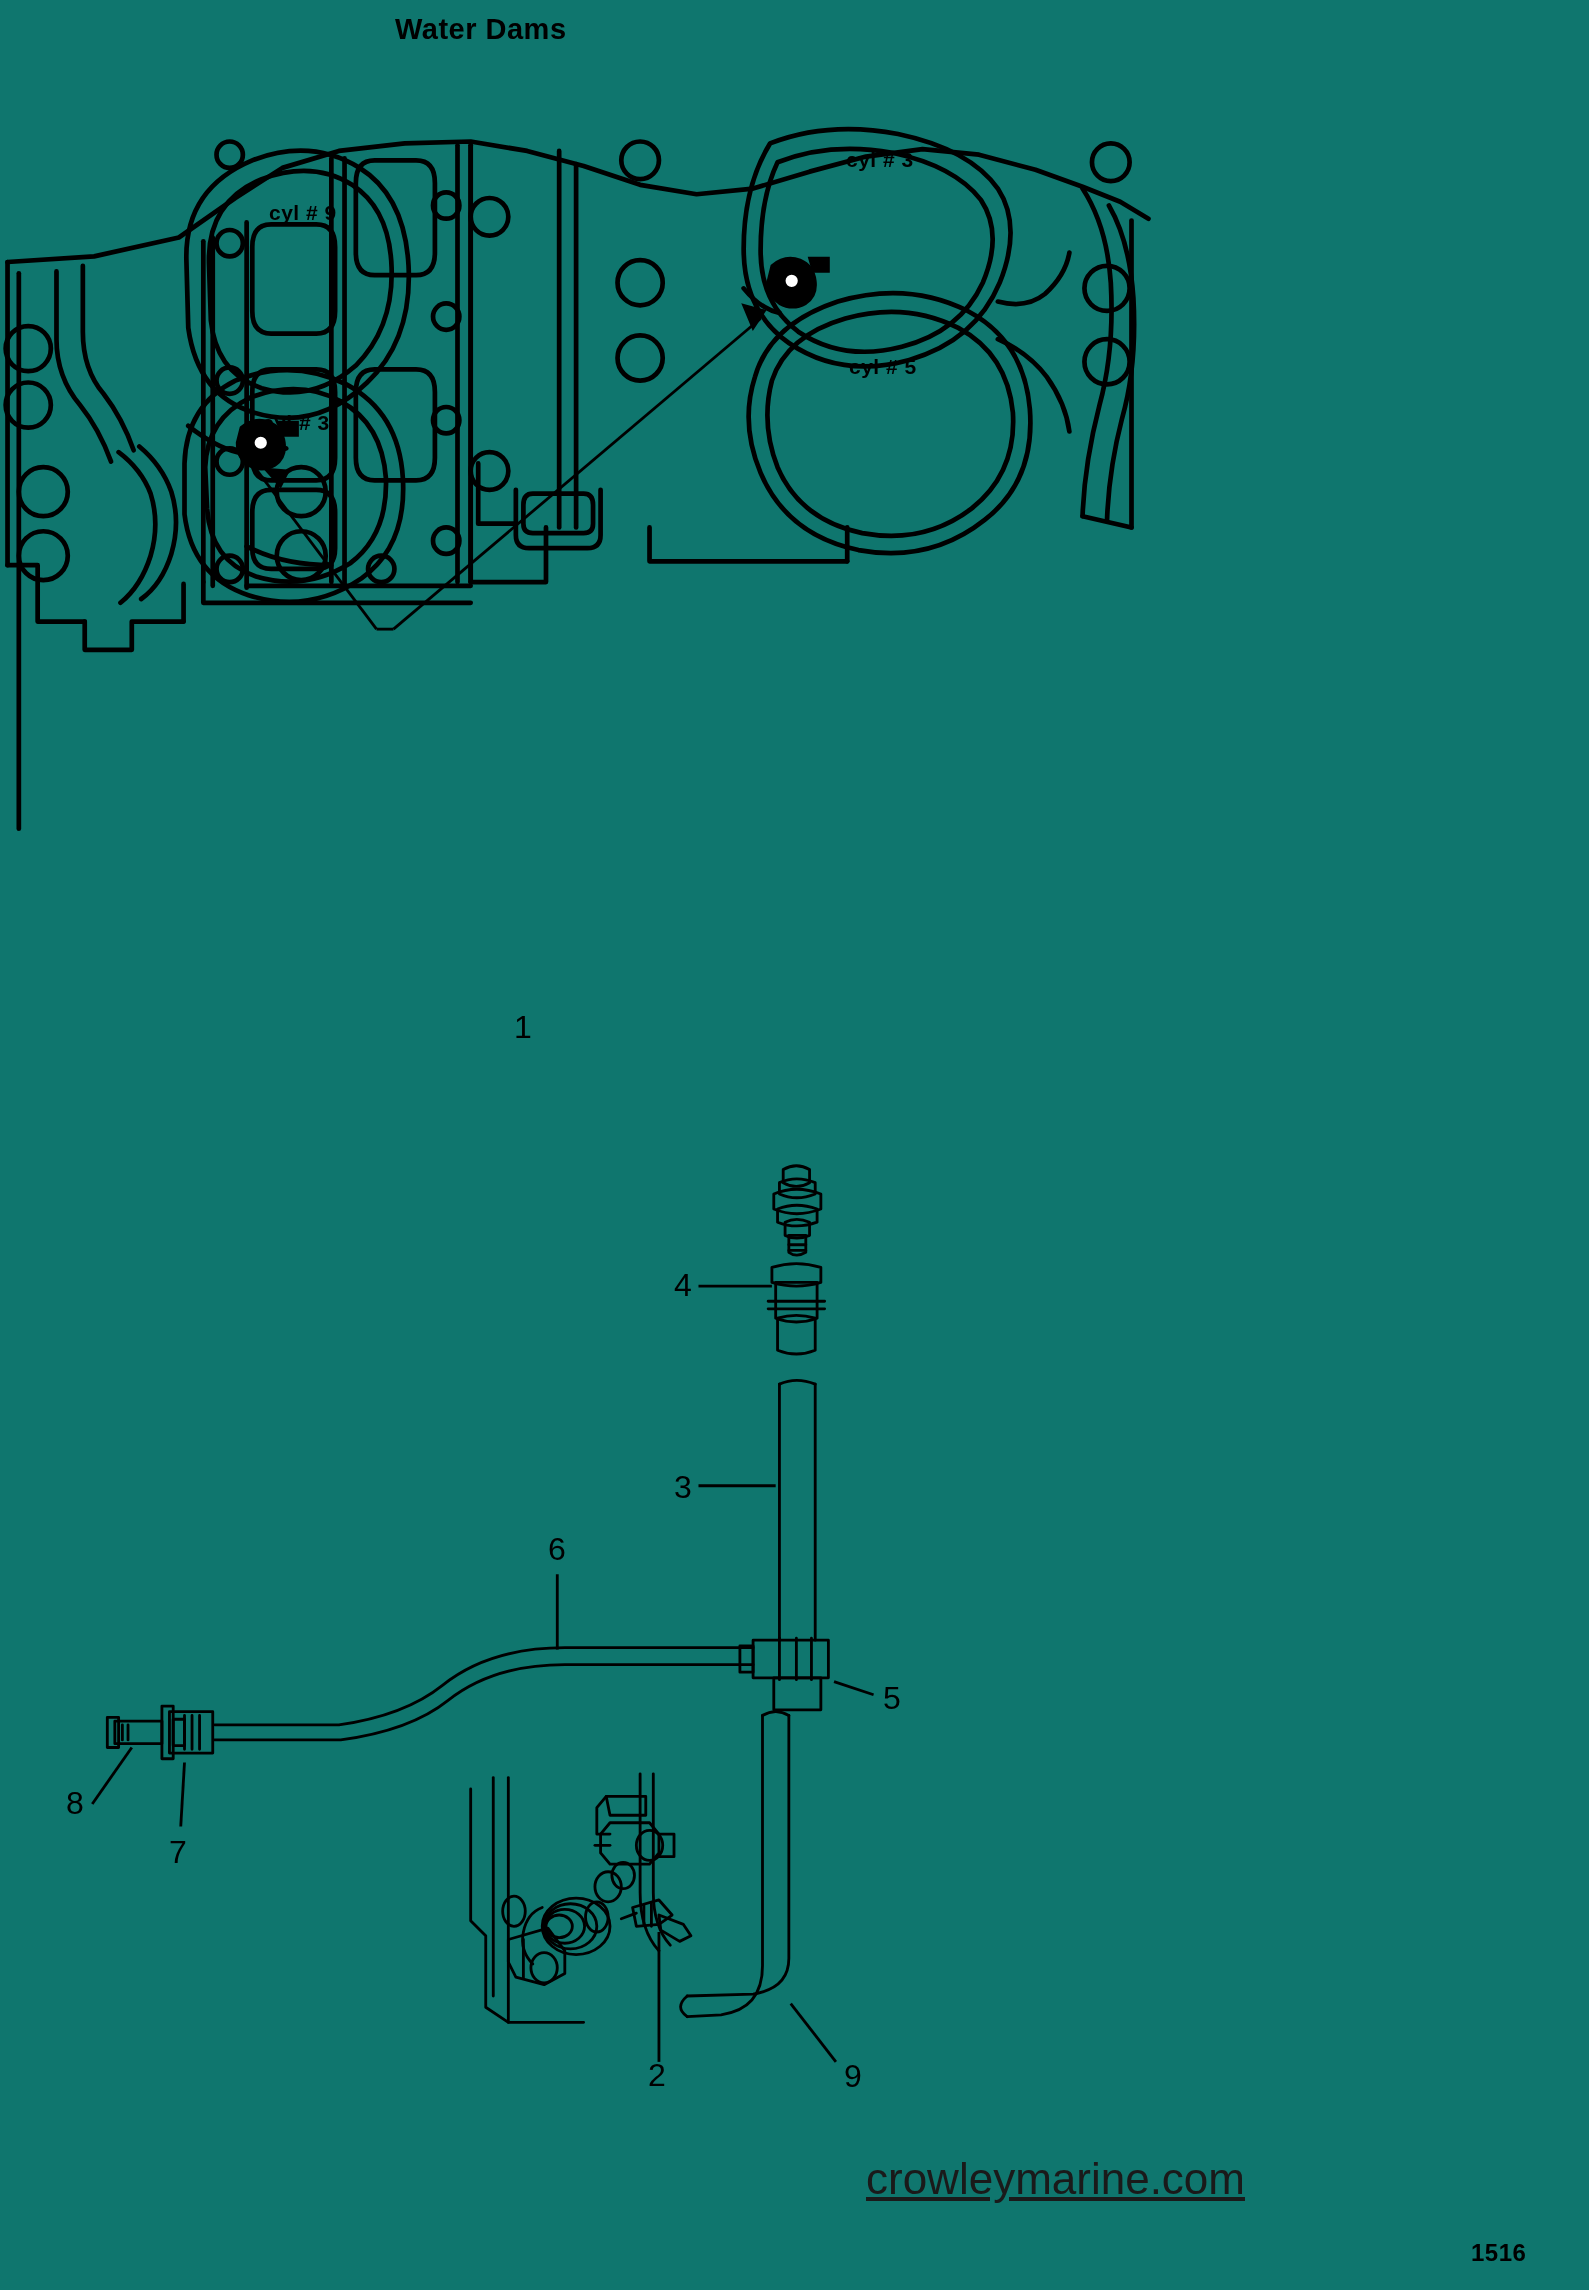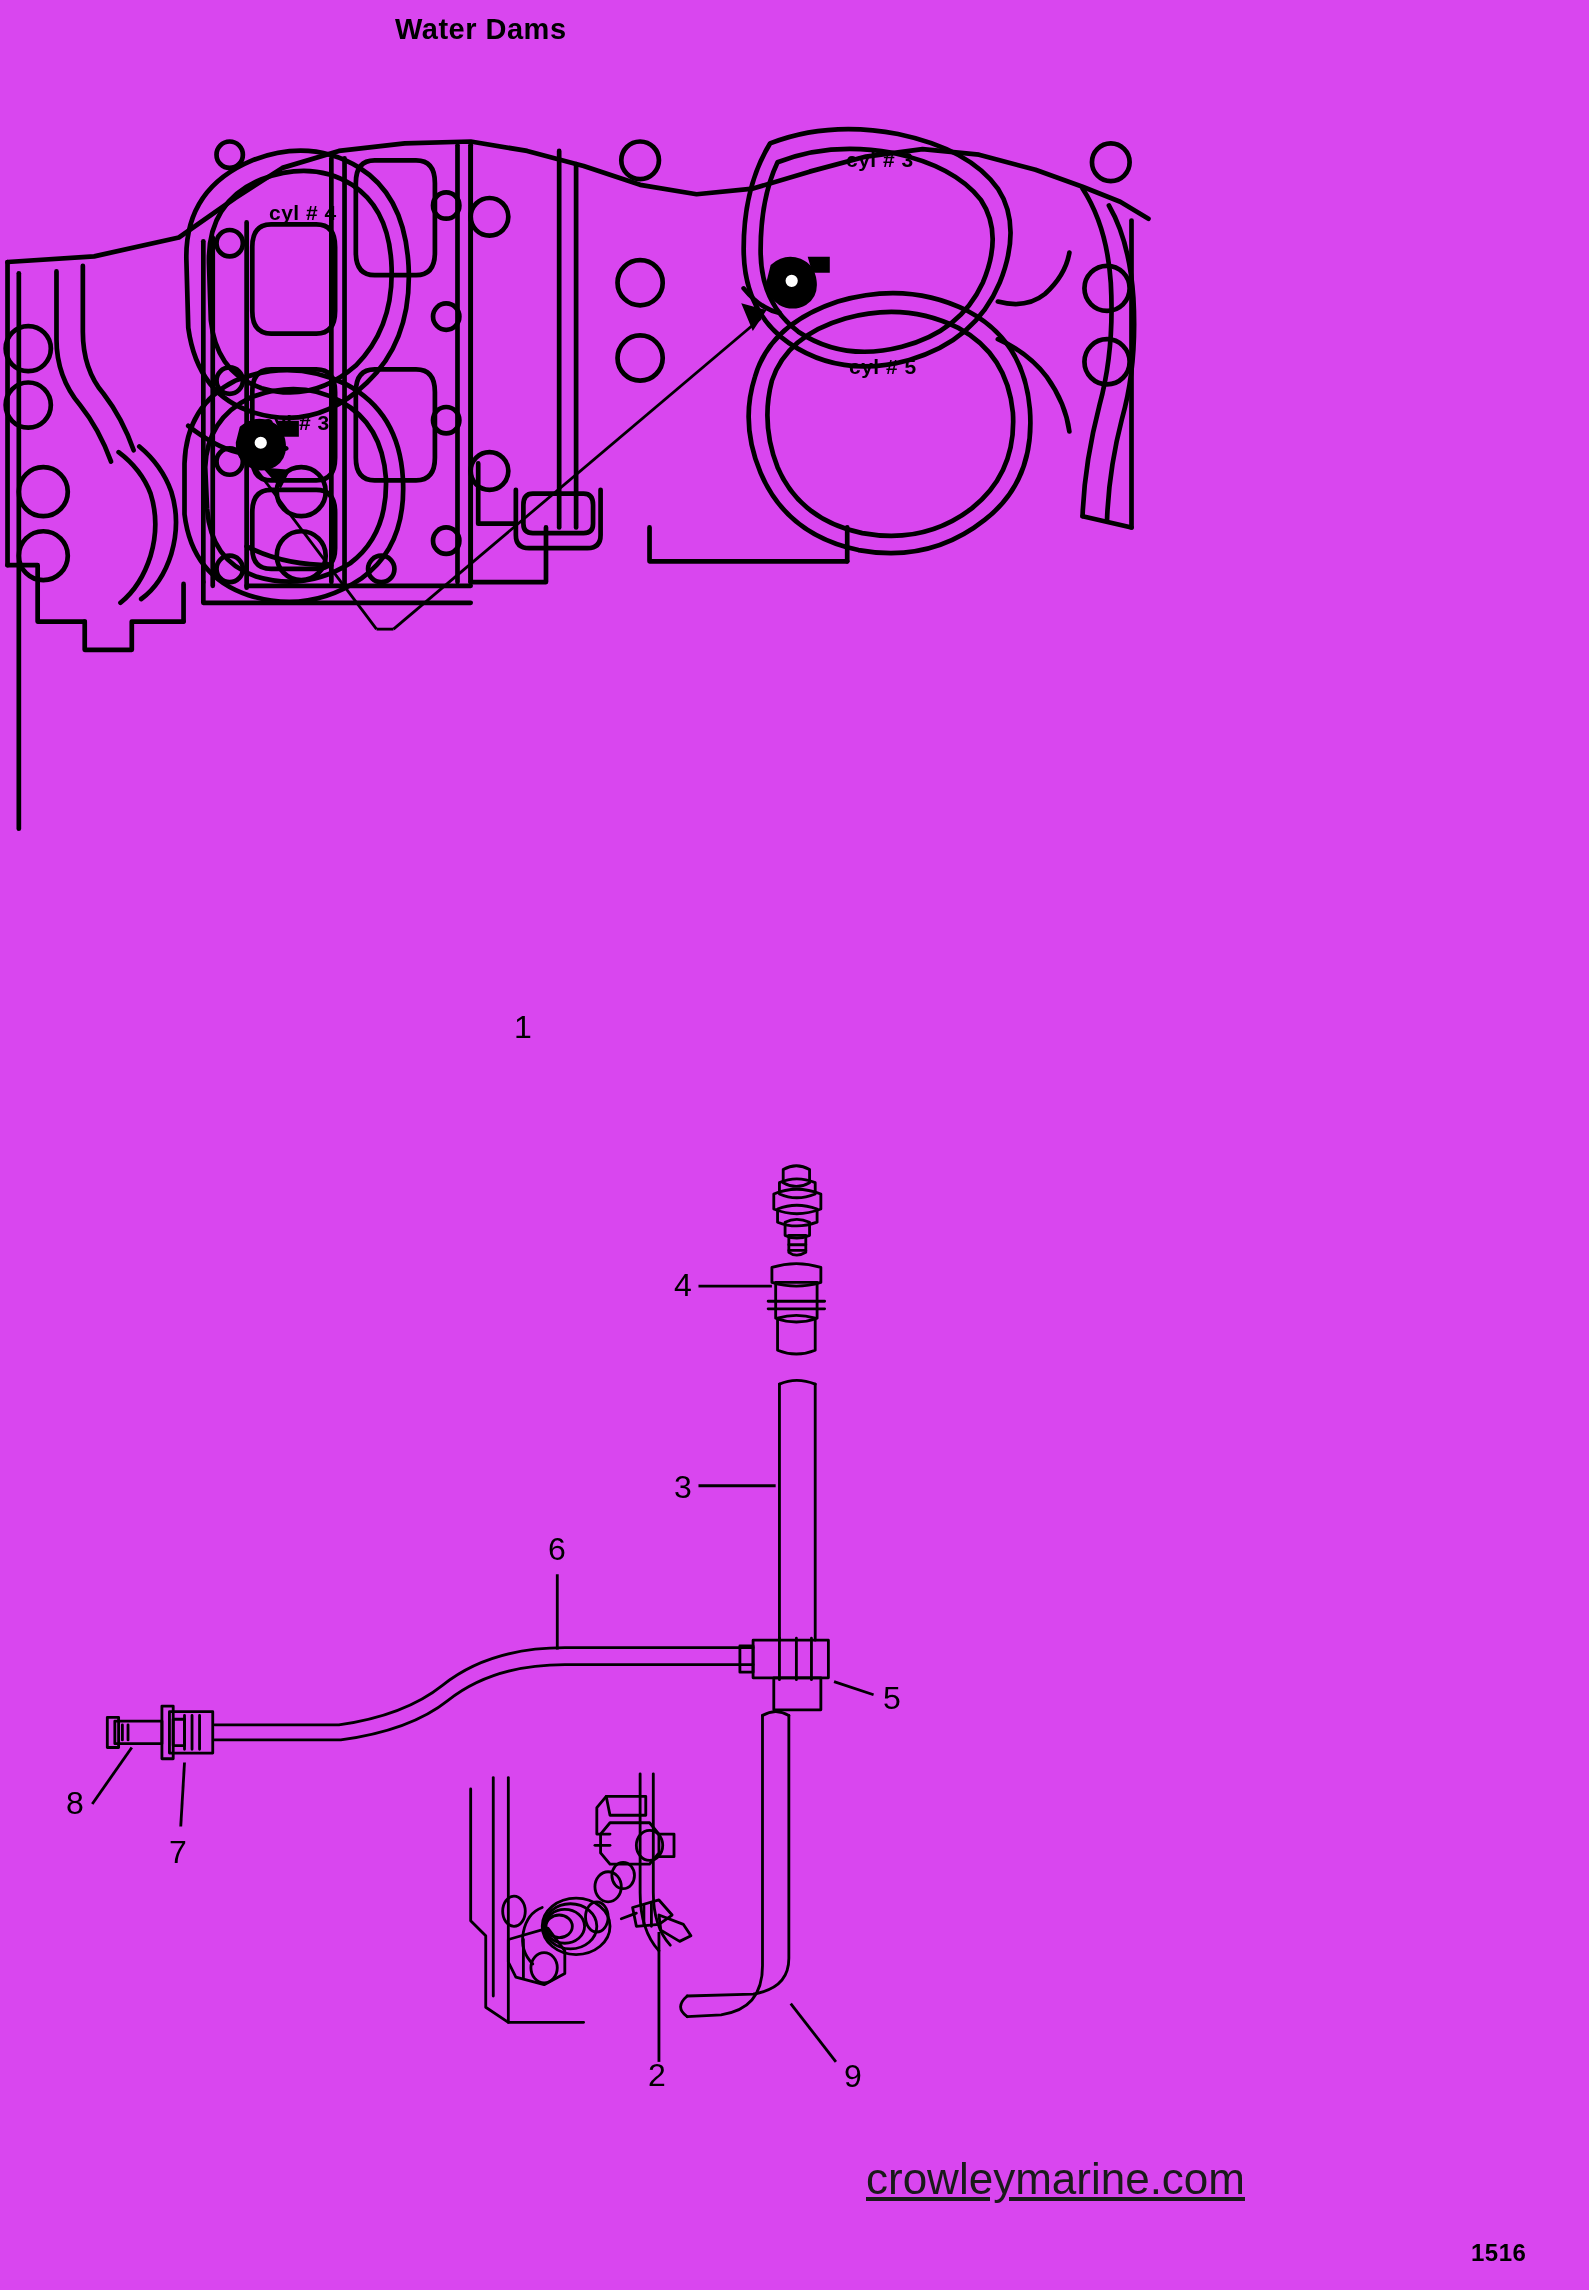--- a/index.html
+++ b/index.html
@@ -13,21 +13,21 @@
     position: relative;
     font-family: "Liberation Sans", sans-serif;
     overflow: hidden;
   }
 
   #page {
     position: absolute;
     left: 0; top: 0;
     width: 1589px;
     height: 2290px;
-    background: #d946ef;
+    background: #0f766e;
   }
 
   
   #page-title {
     position: absolute;
     left: 395px;
     top: 13px;
     font-size: 29px;
     font-weight: bold;
     letter-spacing: 0.5px;
@@ -336,21 +336,21 @@
       <path d="M 196 1872 L 192 1940"></path>
 
       <path d="M 140 1856 L 98 1916"></path>
 
       <path d="M 840 2128 L 888 2190"></path>
 
       <path d="M 700 2052 L 700 2190"></path>
     </g>
   </svg>
 
-  <div class="cyl-label" style="left:269px; top:201px;">cyl # 4</div>
+  <div class="cyl-label" style="left:269px; top:201px;">cyl # 9</div>
   <div class="cyl-label" style="left:262px; top:411px;">cyl # 3</div>
   <div class="cyl-label" style="left:846px; top:148px;">cyl # 3</div>
   <div class="cyl-label" style="left:849px; top:355px;">cyl # 5</div>
 
   <div class="callout" style="left:514px; top:1009px;">1</div>
   <div class="callout" style="left:648px; top:2057px;">2</div>
   <div class="callout" style="left:674px; top:1469px;">3</div>
   <div class="callout" style="left:674px; top:1267px;">4</div>
   <div class="callout" style="left:883px; top:1680px;">5</div>
   <div class="callout" style="left:548px; top:1531px;">6</div>

